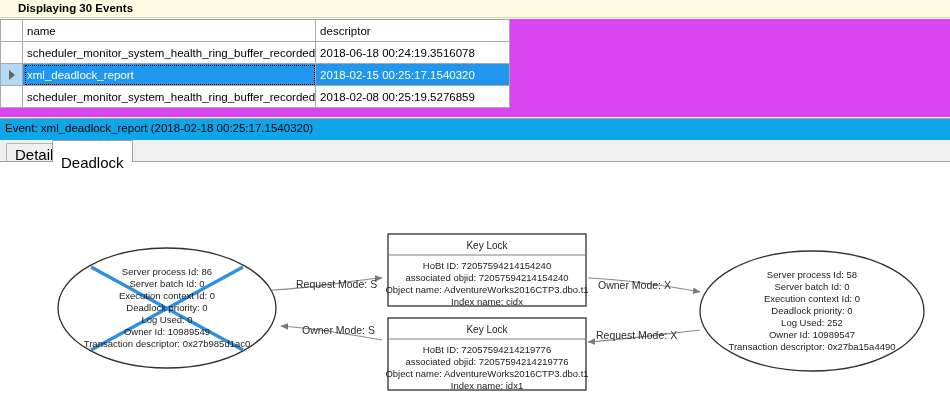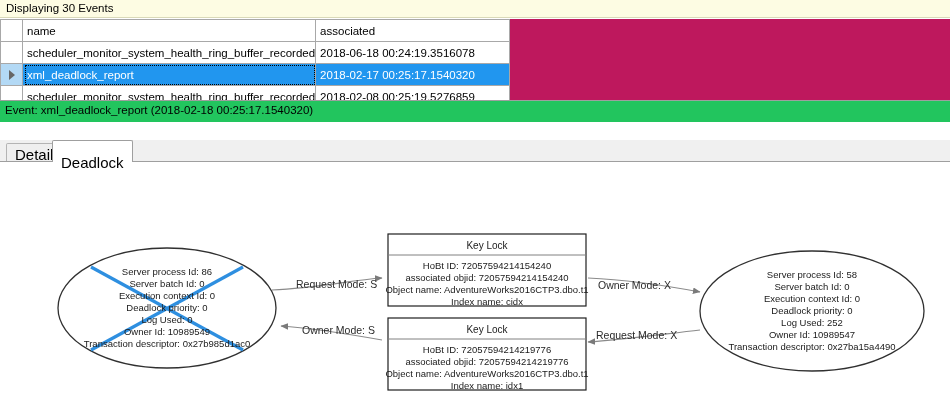--- a/index.html
+++ b/index.html
@@ -25,32 +25,33 @@
   .info-bar {
     position: absolute;
     left: 0; top: 0;
     width: 950px; height: 18px;
     background: #fdfce3;
     border-bottom: 1px solid #d9d9b8;
     box-sizing: border-box;
   }
   .info-bar .info-text {
     position: absolute;
-    left: 6px; top: 2px;
+    left: 18px; top: 2px;
     font-size: 11.5px;
     color: #000;
     white-space: nowrap;
+    font-weight: bold;
   }
 
   
   .grid {
     position: absolute;
     left: 0; top: 19px;
     width: 950px; height: 98px;
-    background: #be185d;
+    background: #d946ef;
     box-sizing: border-box;
   }
   .grid-table {
     border-collapse: collapse;
     table-layout: fixed;
     background: #ffffff;
   }
   .grid-table th, .grid-table td {
     border: 1px solid #a8a8a8;
     padding: 0 0 0 4px;
@@ -95,23 +96,23 @@
     outline-offset: -1px;
     height: 20px;
     line-height: 20px;
     padding-left: 2px;
     margin-left: -2px;
   }
 
   
   .event-header {
     position: absolute;
-    left: 0; top: 100px;
+    left: 0; top: 118px;
     width: 950px; height: 22px;
-    background: #22c55e;
+    background: #0ea5e9;
     border-top: 1px solid #9f9f9f;
     box-sizing: border-box;
   }
   .event-header .event-title {
     position: absolute;
     left: 5px; top: 3px;
     font-size: 11.5px;
     white-space: nowrap;
   }
 
@@ -184,37 +185,37 @@
   <div class="info-bar">
     <span class="info-text">Displaying 30 Events</span>
   </div>
 
   <div class="grid">
     <table class="grid-table">
       <thead>
         <tr>
           <th class="col-sel"></th>
           <th class="col-name">name</th>
-          <th class="col-time">associated</th>
+          <th class="col-time">descriptor</th>
         </tr>
       </thead>
       <tbody>
         <tr>
           <td class="col-sel"></td>
           <td class="col-name">scheduler_monitor_system_health_ring_buffer_recorded</td>
           <td class="col-time">2018-06-18 00:24:19.3516078</td>
         </tr>
         <tr class="row-selected">
           <td class="col-sel">
             <span class="sel-arrow"></span>
           </td>
           <td class="col-name">
             <span class="cell-focus">xml_deadlock_report</span>
           </td>
-          <td class="col-time">2018-02-17 00:25:17.1540320</td>
+          <td class="col-time">2018-02-15 00:25:17.1540320</td>
         </tr>
         <tr>
           <td class="col-sel"></td>
           <td class="col-name">scheduler_monitor_system_health_ring_buffer_recorded</td>
           <td class="col-time">2018-02-08 00:25:19.5276859</td>
         </tr>
       </tbody>
     </table>
   </div>
 

